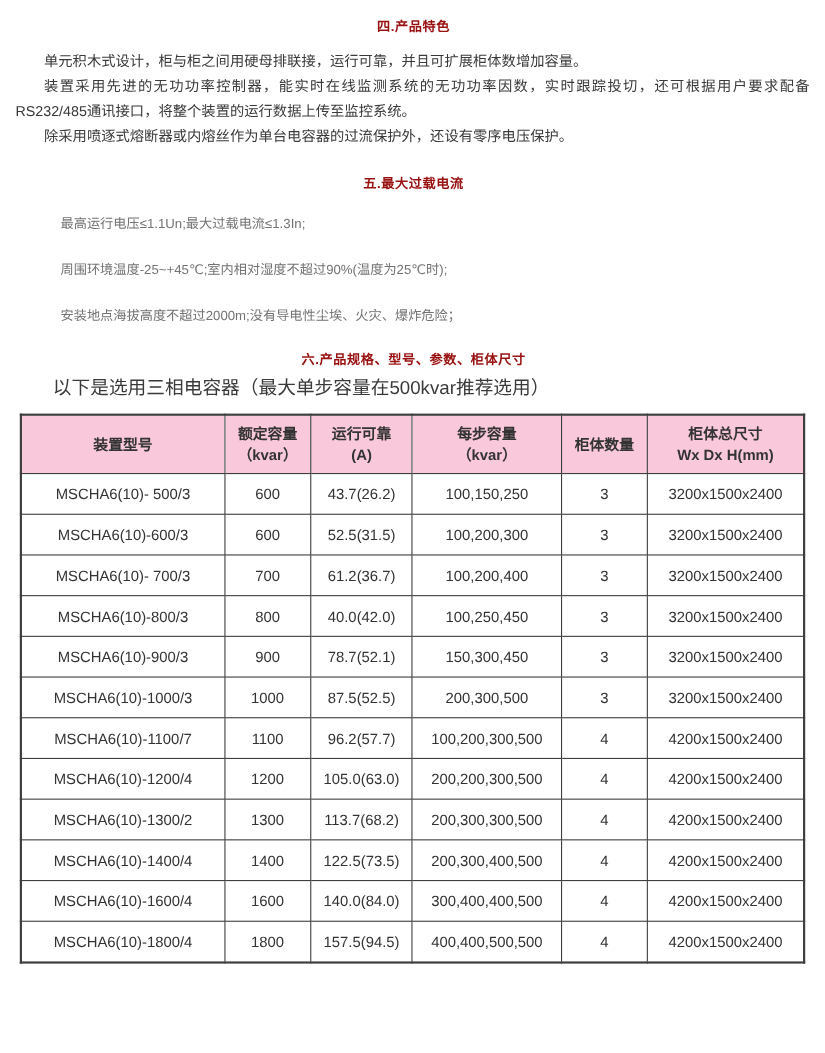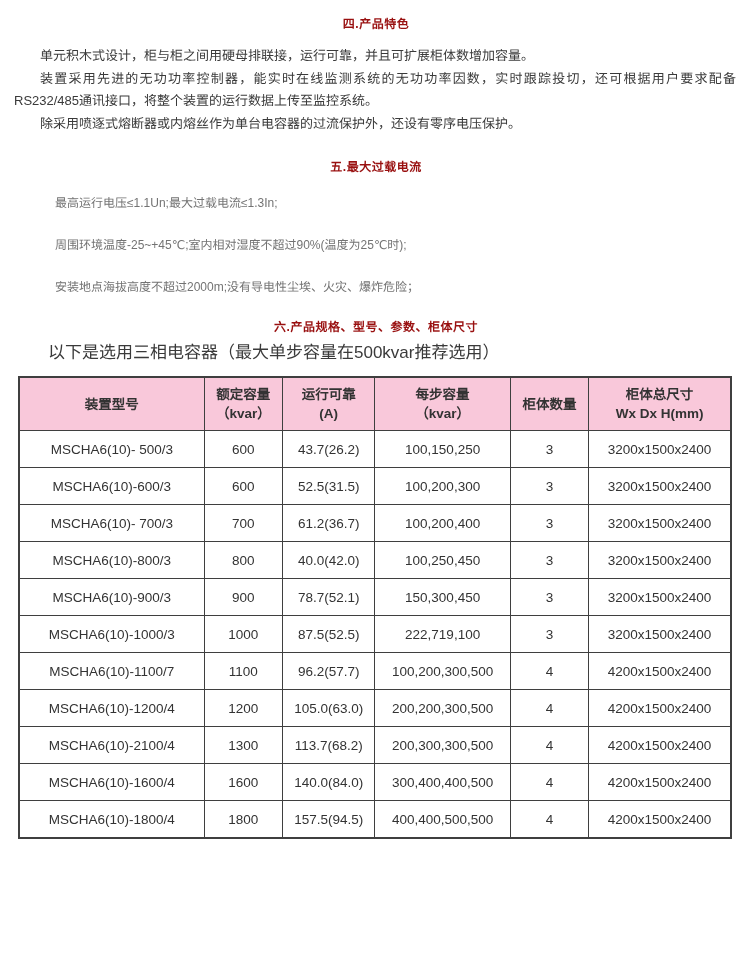--- a/index.html
+++ b/index.html
@@ -113,45 +113,53 @@
           <td>900</td>
           <td>78.7(52.1)</td>
           <td>150,300,450</td>
           <td>3</td>
           <td>3200x1500x2400</td>
         </tr>
         <tr>
           <td>MSCHA6(10)-1000/3</td>
           <td>1000</td>
           <td>87.5(52.5)</td>
-          <td>222,719,100</td>
+          <td>200,300,500</td>
           <td>3</td>
           <td>3200x1500x2400</td>
         </tr>
         <tr>
           <td>MSCHA6(10)-1100/7</td>
           <td>1100</td>
           <td>96.2(57.7)</td>
           <td>100,200,300,500</td>
           <td>4</td>
           <td>4200x1500x2400</td>
         </tr>
         <tr>
           <td>MSCHA6(10)-1200/4</td>
           <td>1200</td>
           <td>105.0(63.0)</td>
           <td>200,200,300,500</td>
           <td>4</td>
           <td>4200x1500x2400</td>
         </tr>
         <tr>
-          <td>MSCHA6(10)-2100/4</td>
+          <td>MSCHA6(10)-1300/2</td>
           <td>1300</td>
           <td>113.7(68.2)</td>
           <td>200,300,300,500</td>
+          <td>4</td>
+          <td>4200x1500x2400</td>
+        </tr>
+        <tr>
+          <td>MSCHA6(10)-1400/4</td>
+          <td>1400</td>
+          <td>122.5(73.5)</td>
+          <td>200,300,400,500</td>
           <td>4</td>
           <td>4200x1500x2400</td>
         </tr>
         <tr>
           <td>MSCHA6(10)-1600/4</td>
           <td>1600</td>
           <td>140.0(84.0)</td>
           <td>300,400,400,500</td>
           <td>4</td>
           <td>4200x1500x2400</td>

